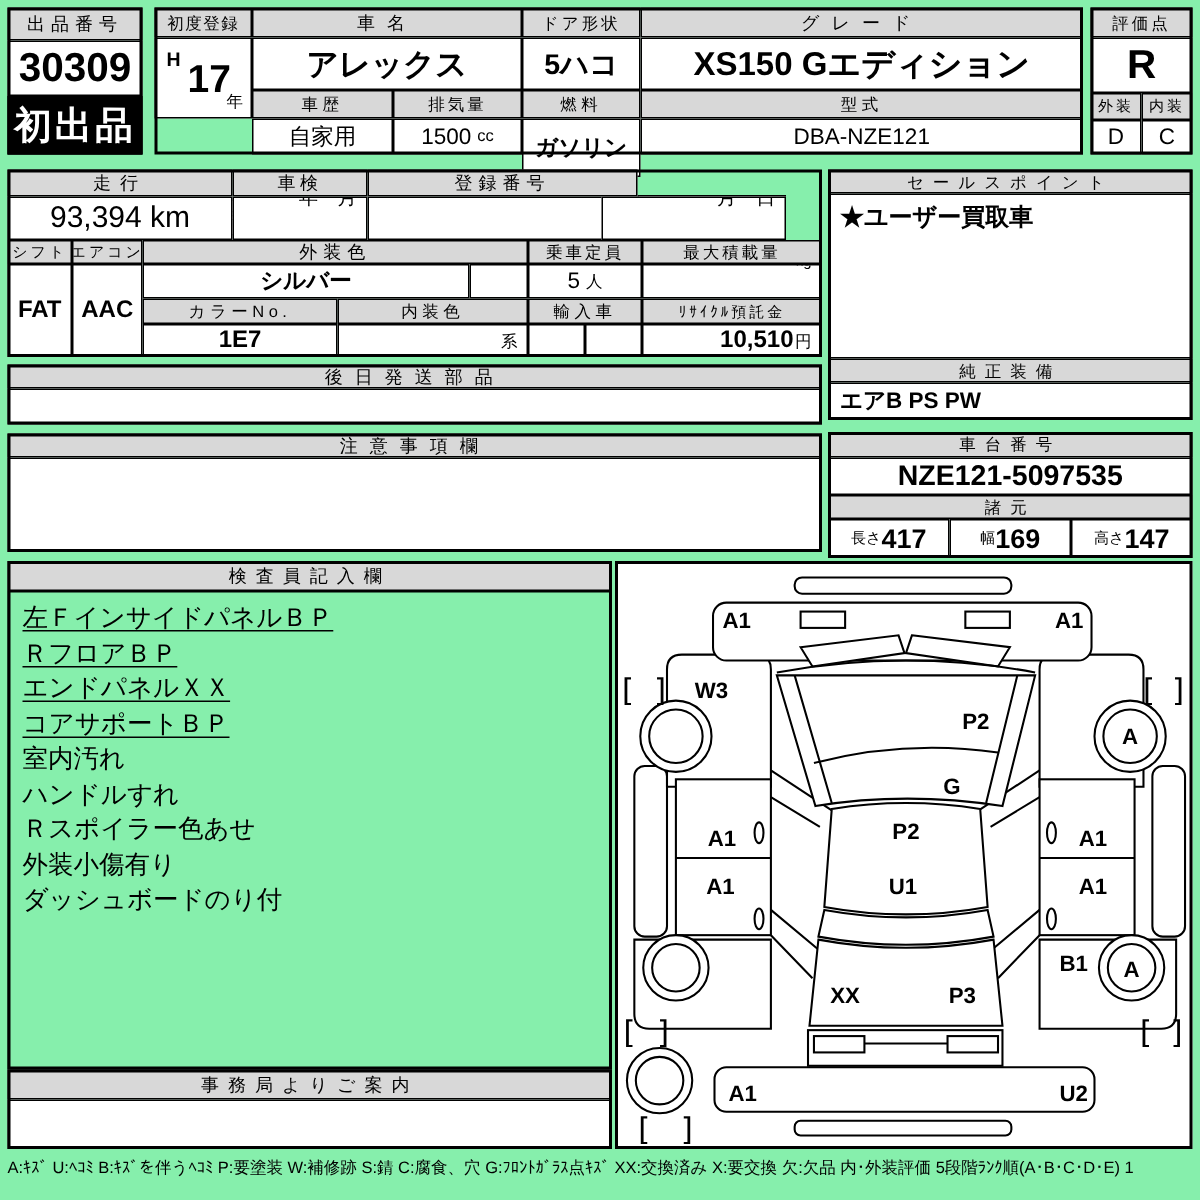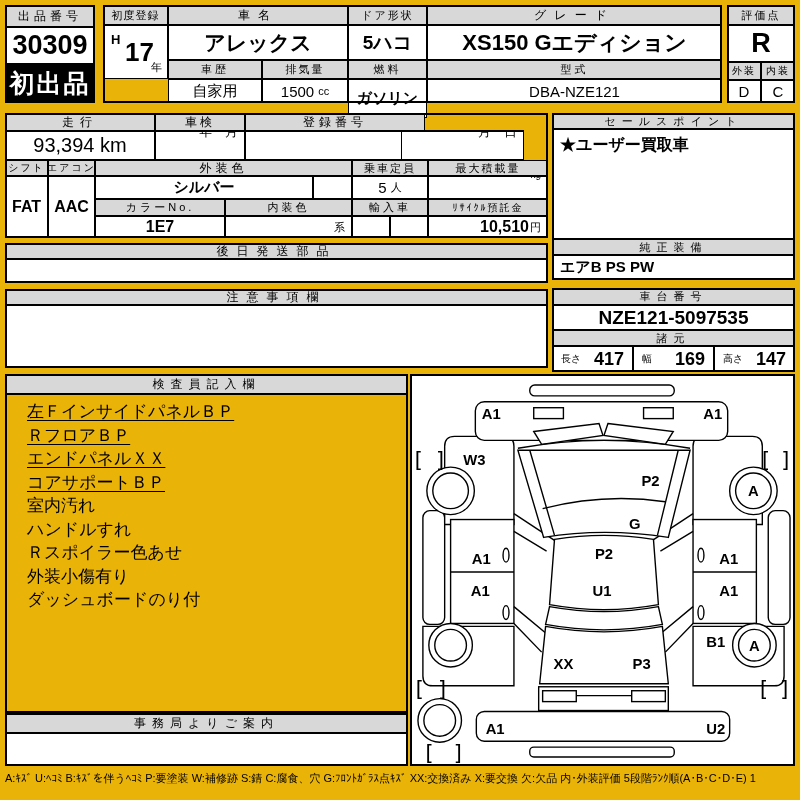--- a/index.html
+++ b/index.html
@@ -1,42 +1,42 @@
 <!DOCTYPE html>
 <html><head>
 <meta charset="utf-8">
 <style>
   html,body{margin:0;padding:0;background:#fff;}
-  .sheet{position:relative;width:800px;height:800px;background:#eab308;color:#000;
+  .sheet{position:relative;width:800px;height:800px;background:#86efac;color:#000;
          font-family:"Liberation Sans",sans-serif;overflow:hidden;}
   .cell{position:absolute;box-sizing:border-box;border:1px solid #000;background:#fff;
         display:flex;align-items:center;justify-content:center;white-space:nowrap;overflow:hidden;}
   .hdr{background:#d8d8d8;font-size:12px;letter-spacing:2px;}
   .frame{position:absolute;box-sizing:border-box;border:2px solid #000;pointer-events:none;background:transparent;}
   .fs10{font-size:10px}.fs11{font-size:11px}.fs13{font-size:13px}.fs15{font-size:15px;font-weight:bold}
   .fs16{font-size:16px;font-weight:bold}.fs17{font-size:15px;font-weight:normal}
   .fs19{font-size:19px;font-weight:bold}.fs20{font-size:20px;font-weight:normal}
   .fs21{font-size:21px;font-weight:bold}.fs22{font-size:22px;font-weight:bold}
   .fs27{font-size:27px;font-weight:bold}
   .ls3{letter-spacing:3px}.ls4{letter-spacing:4px}.ls6{letter-spacing:6px}.ls8{letter-spacing:8px}
   .badge{background:#000;color:#fff;font-size:25px;font-weight:bold;letter-spacing:2px;}
   .right{justify-content:flex-end;padding-right:6px;}
   .bottom{align-items:flex-end;padding-bottom:18px;}
   .topleft{align-items:flex-start;justify-content:flex-start;padding:5px 7px;}
   .unit{font-size:11px;font-weight:normal;margin-left:4px;}
   .rel{position:relative;}
   .era{position:absolute;left:7px;top:6px;font-size:13px;font-weight:bold;}
   .yr{font-size:26px;font-weight:bold;margin-left:8px;}
   .yunit{position:absolute;right:5px;bottom:3px;font-size:11px;}
-  .spec{justify-content:space-between;padding:6px 8px;}
+  .spec{padding:6px 8px;}
   .spec .lab{font-size:10px;}
   .spec .num{font-size:18px;font-weight:bold;}
   #inspector-notes{position:absolute;left:5px;top:394px;width:403px;height:319px;box-sizing:border-box;
         border:1px solid #000;padding:5px 9px;font-size:17px;line-height:23.5px;}
-  .note{white-space:nowrap;margin-left:12px;}
+  .note{white-space:nowrap;}
   .note.u{text-decoration:underline;text-underline-offset:3px;}
   #legend{position:absolute;left:5px;top:771px;width:792px;font-size:11px;white-space:nowrap;letter-spacing:0;}
   svg .ln{fill:none;stroke:#000;stroke-width:1.4px;}
   svg .fw{fill:#fff;stroke:#000;stroke-width:1.4px;}
   svg text{font-family:"Liberation Sans",sans-serif;font-weight:bold;font-size:15px;text-anchor:middle;}
   svg text.bracket{font-family:"DejaVu Sans Mono",monospace;font-weight:normal;font-size:21px;}
 </style>
 </head>
 <body>
 

